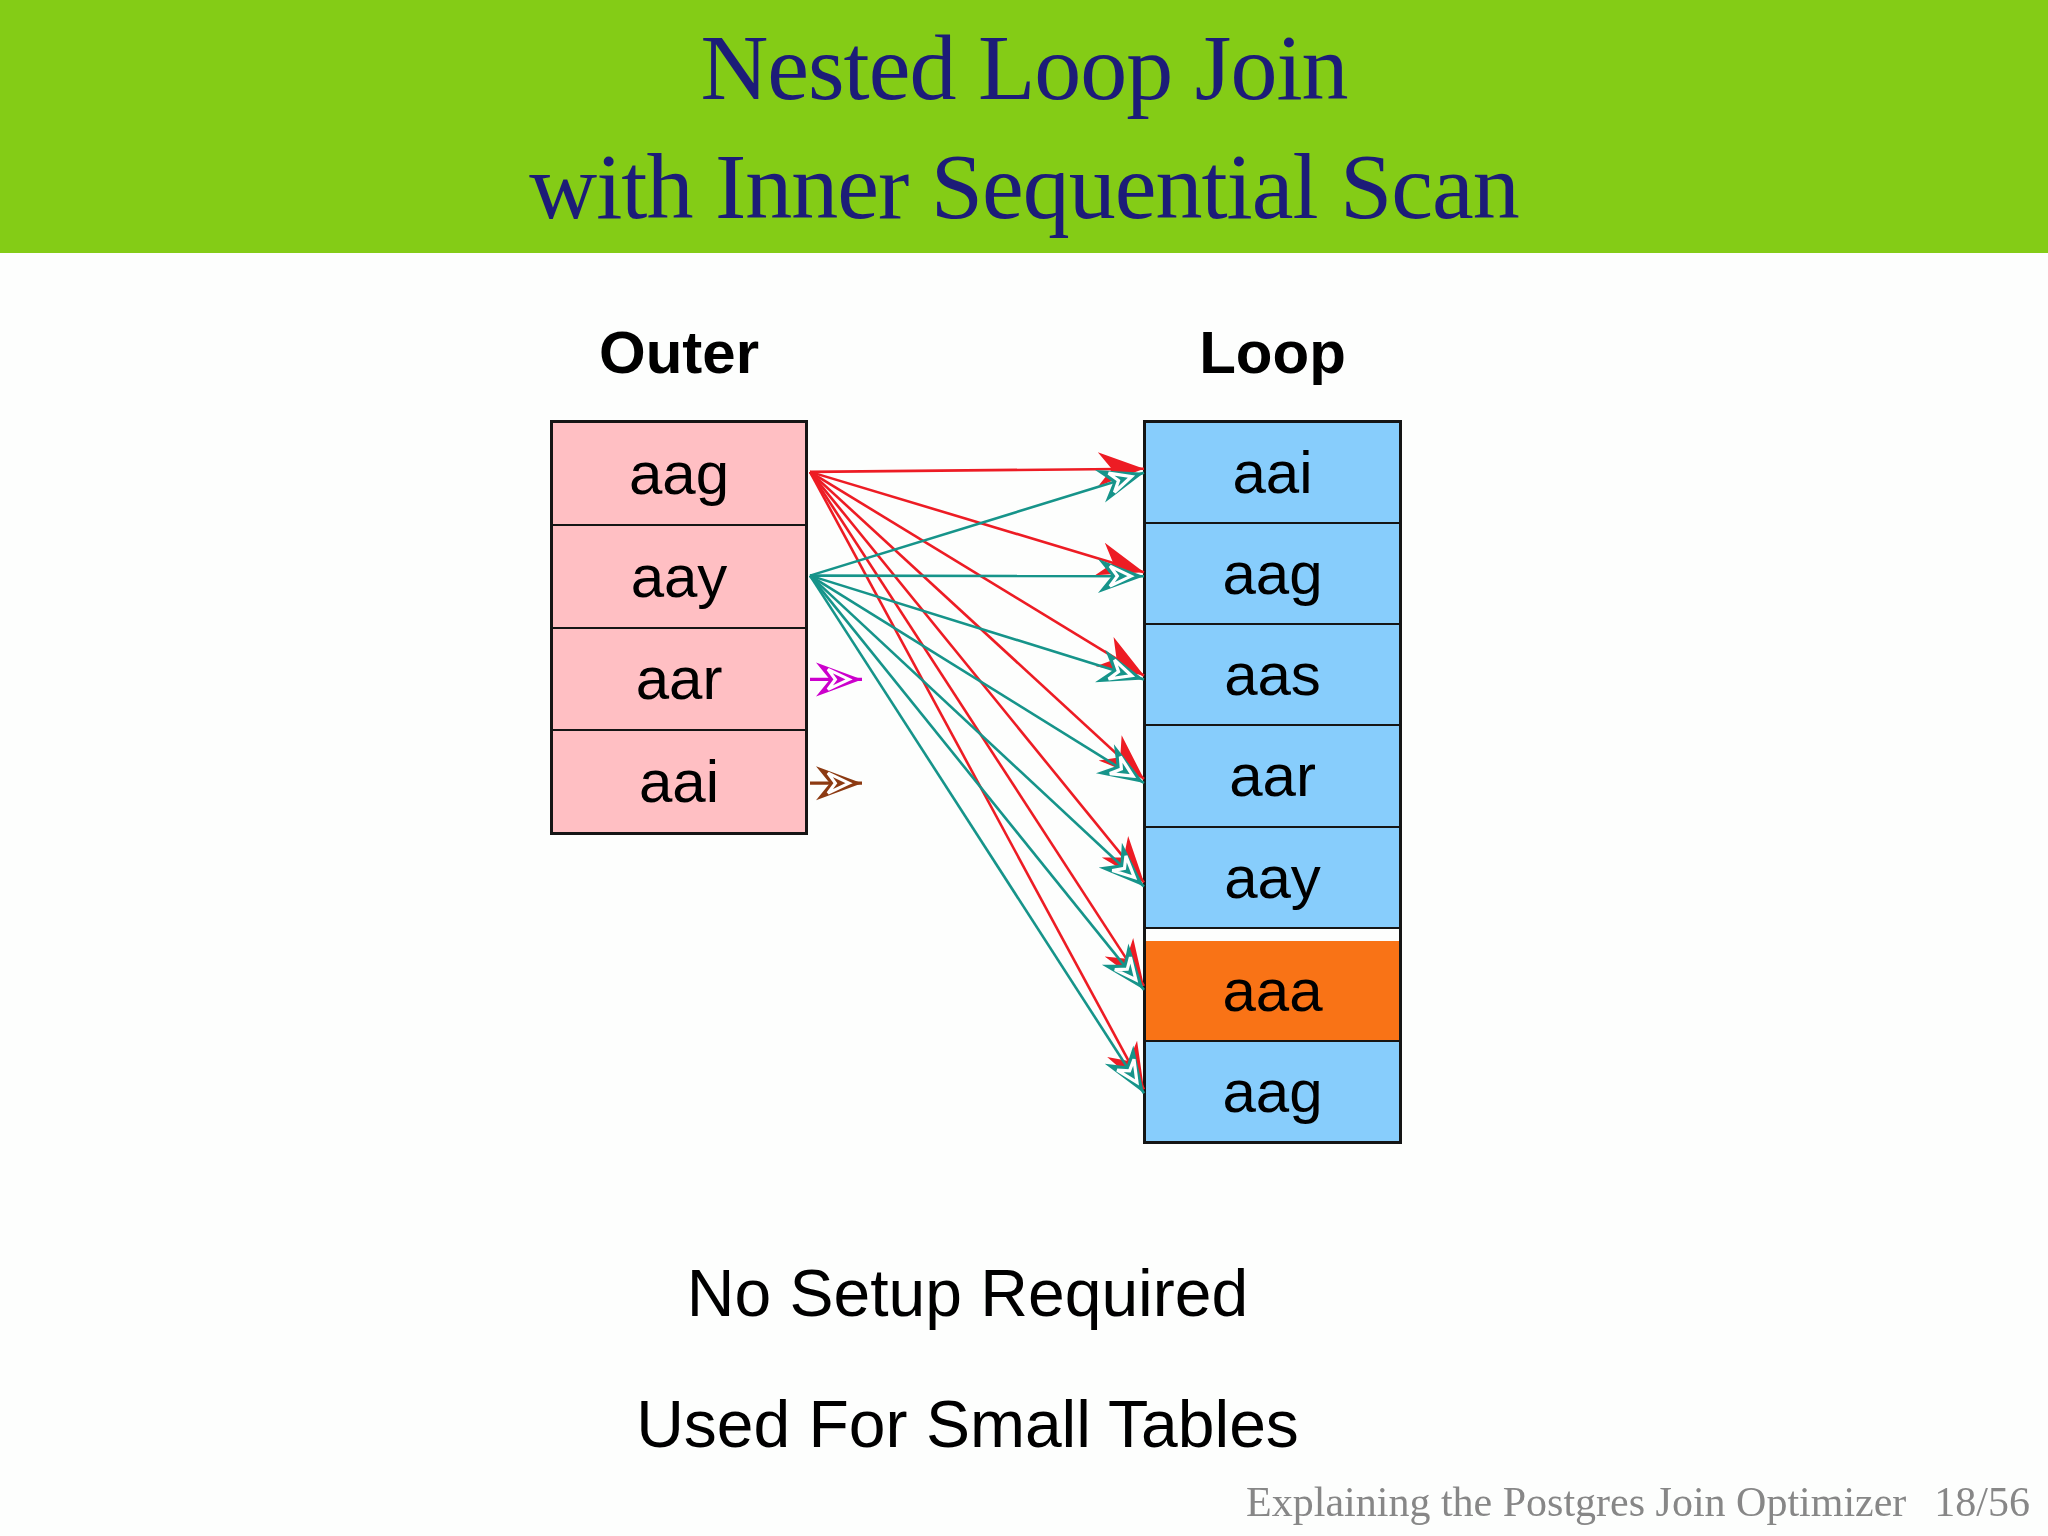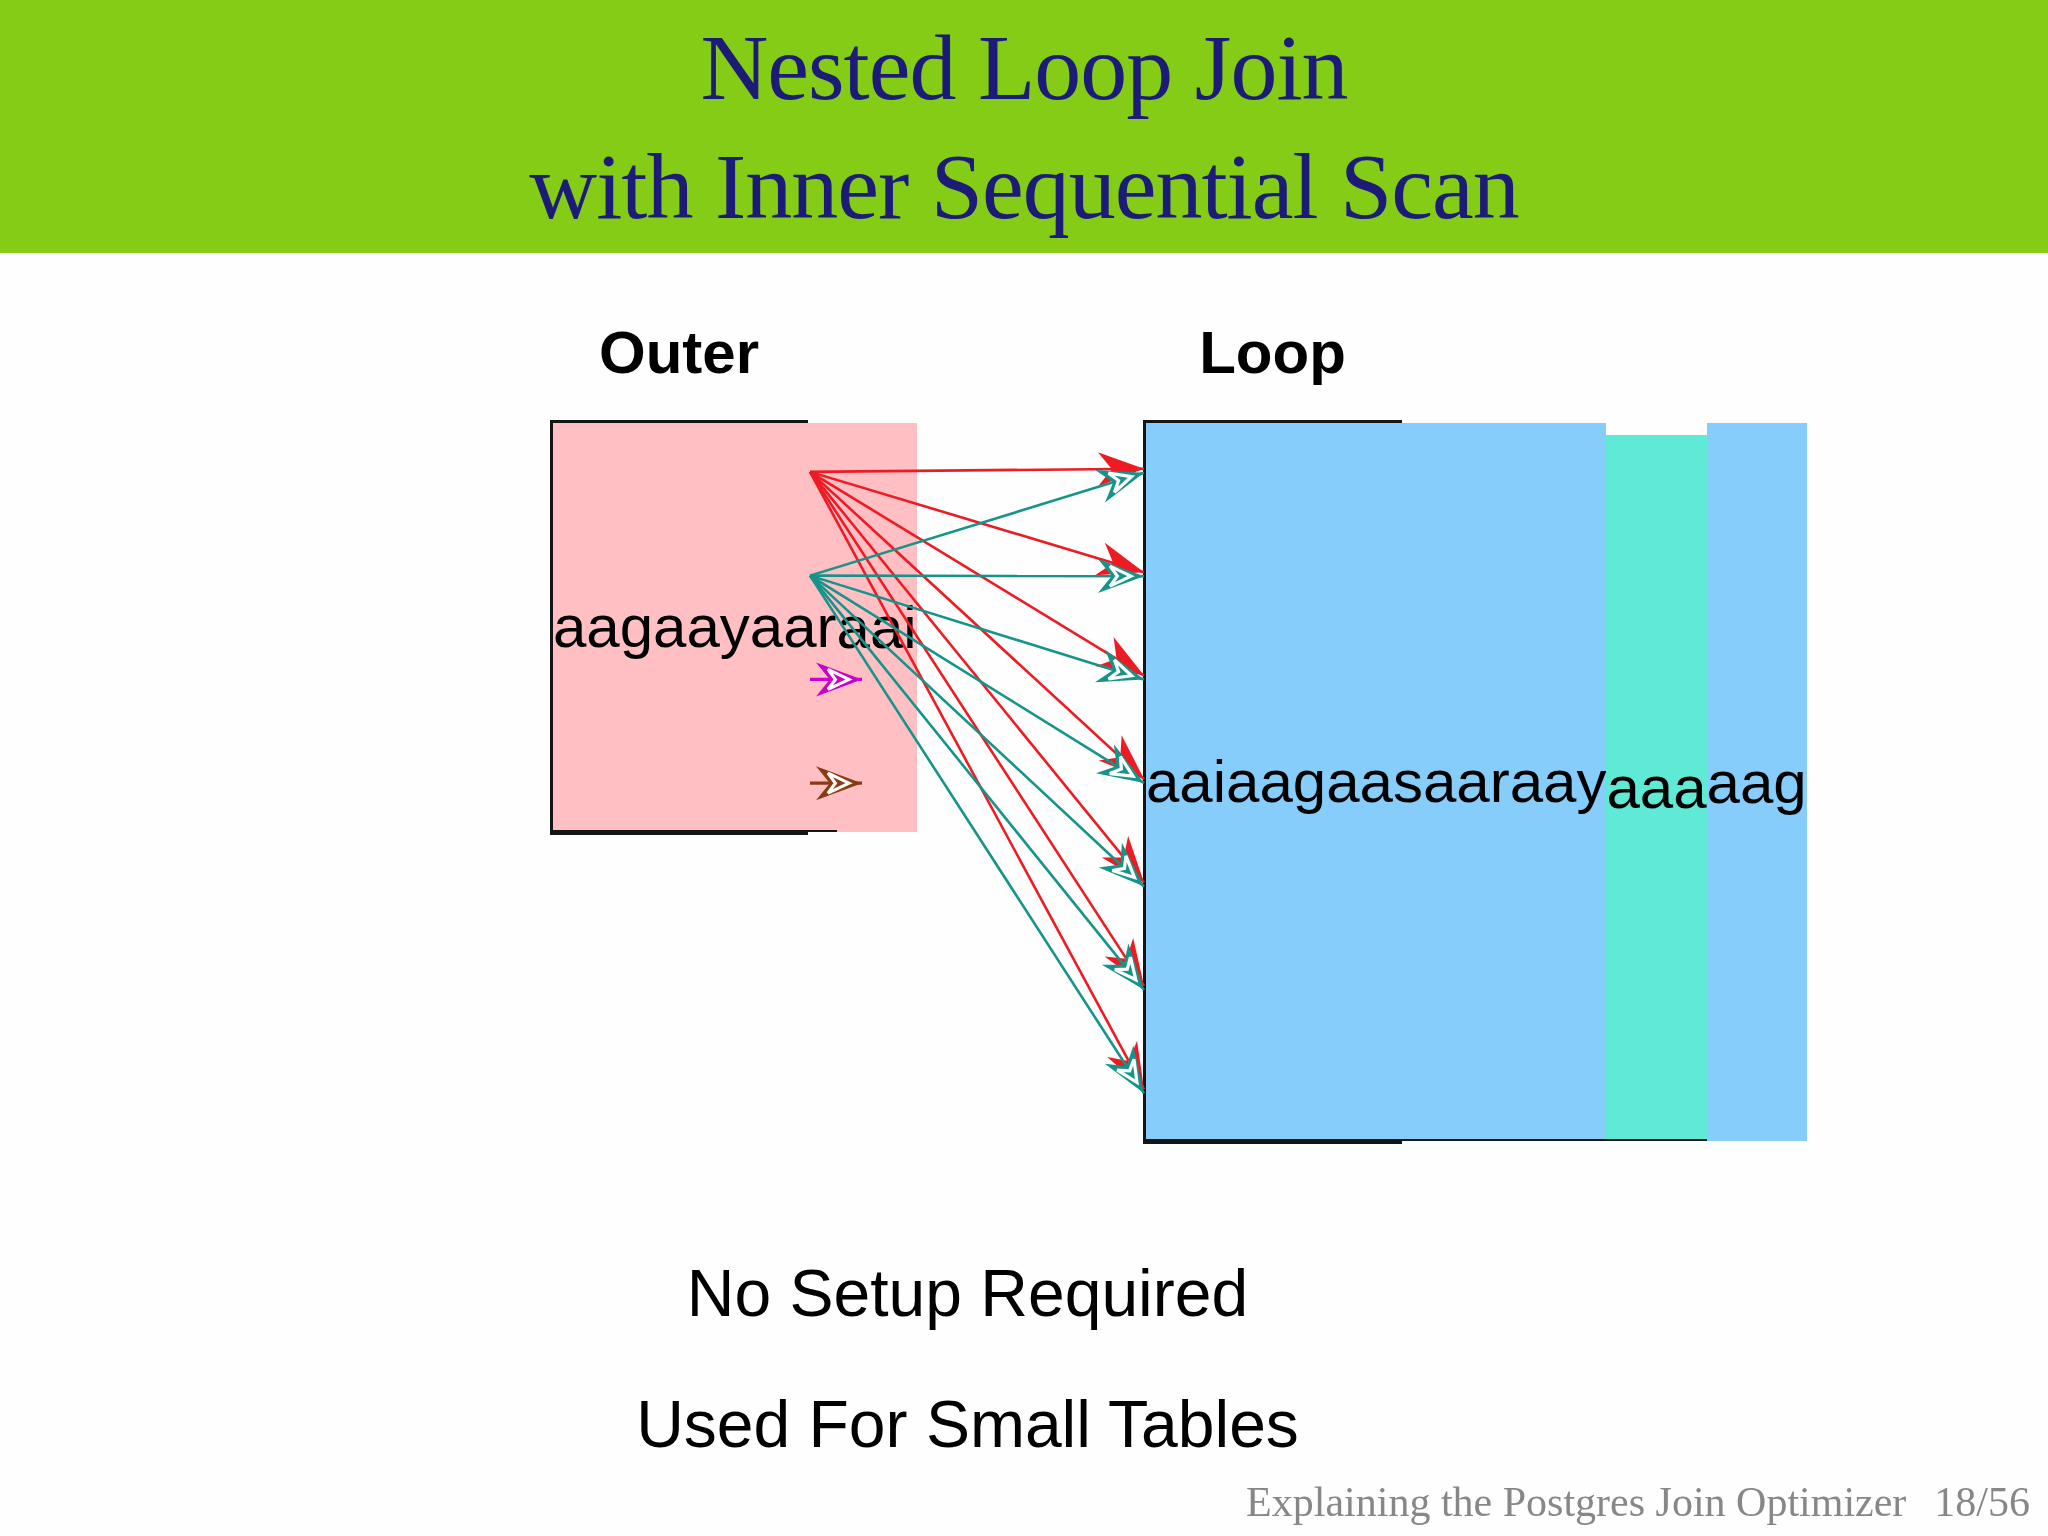--- a/index.html
+++ b/index.html
@@ -17,21 +17,21 @@
     color:#1c1c78;font-size:94px;line-height:1.05;text-align:center;
     letter-spacing:-1px;white-space:nowrap;
   }
   .col-label{
     position:absolute;top:318px;font-size:60px;font-weight:bold;color:#000;
     text-align:center;white-space:nowrap;
   }
   #outer-label{left:550px;width:258px;text-align:center;}
   #inner-label{left:1143px;width:259px;}
   .jtable{
-    position:absolute;display:flex;
+    position:absolute;display:flex;flex-direction:column;
     border:3px solid #151515;box-sizing:border-box;
   }
   #outer-table{left:550px;top:420px;width:258px;height:415px;}
   #inner-table{left:1143px;top:420px;width:259px;height:724px;}
   .jrow{
     flex:1;display:flex;align-items:center;justify-content:center;
     font-size:60px;color:#000;border-bottom:2px solid #151515;
   }
   .jrow:last-child{border-bottom:none;}
   #outer-table .jrow{background:#ffbfc3;}
@@ -68,21 +68,21 @@
       <div class="jrow" style="background: rgb(255, 191, 195);">aay</div>
       <div class="jrow" style="background: rgb(255, 191, 195);">aar</div>
       <div class="jrow" style="background: rgb(255, 191, 195);">aai</div>
     </div>
   <div class="jtable" id="inner-table">
       <div class="jrow" style="background: rgb(135, 205, 252);">aai</div>
       <div class="jrow" style="background: rgb(135, 205, 252);">aag</div>
       <div class="jrow" style="background: rgb(135, 205, 252);">aas</div>
       <div class="jrow" style="background: rgb(135, 205, 252);">aar</div>
       <div class="jrow" style="background: rgb(135, 205, 252);">aay</div>
-      <div class="jrow" style="background: #5eead4; margin-top: 12px;">aaa</div>
+      <div class="jrow" style="background: #f97316; margin-top: 12px;">aaa</div>
       <div class="jrow" style="background: rgb(135, 205, 252);">aag</div>
     </div>
 
   <svg id="arrow-layer" width="2048" height="1536" viewBox="0 0 2048 1536">
       <g>
         <line x1="810" y1="471.875" x2="1144" y2="468.7142857142857" stroke="#ed1c24" stroke-width="2.6"></line>
         <polygon points="1144,468.7142857142857 1098.1629270447033,486.1488130348302 1111.801441697858,469.01898764004915 1097.841192092034,452.15033532449394" fill="#ed1c24"></polygon>
         <line x1="810" y1="471.875" x2="1144" y2="572.1428571428571" stroke="#ed1c24" stroke-width="2.6"></line>
         <polygon points="1144,572.1428571428571 1095.0545064136932,575.1987788684235 1113.1597186475622,562.8845070683309 1104.8304040079133,542.6345066329302" fill="#ed1c24"></polygon>
         <line x1="810" y1="471.875" x2="1144" y2="675.5714285714286" stroke="#ed1c24" stroke-width="2.6"></line>

